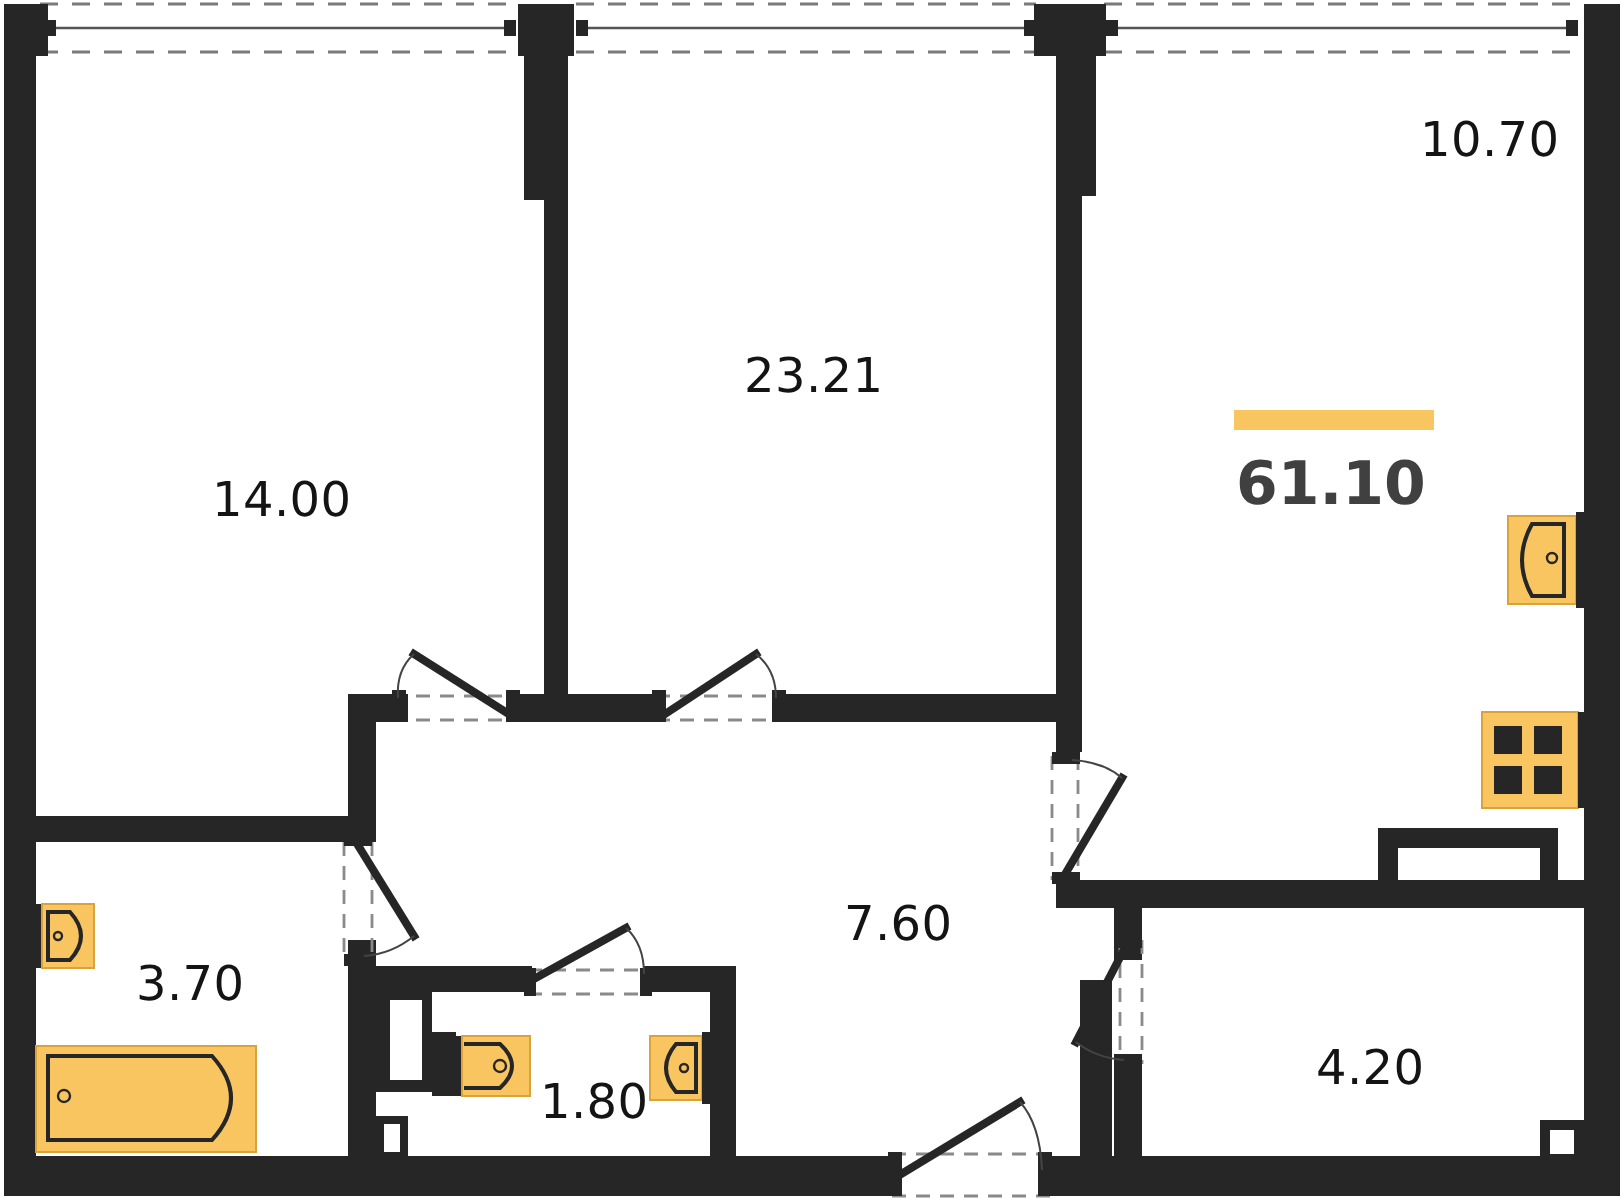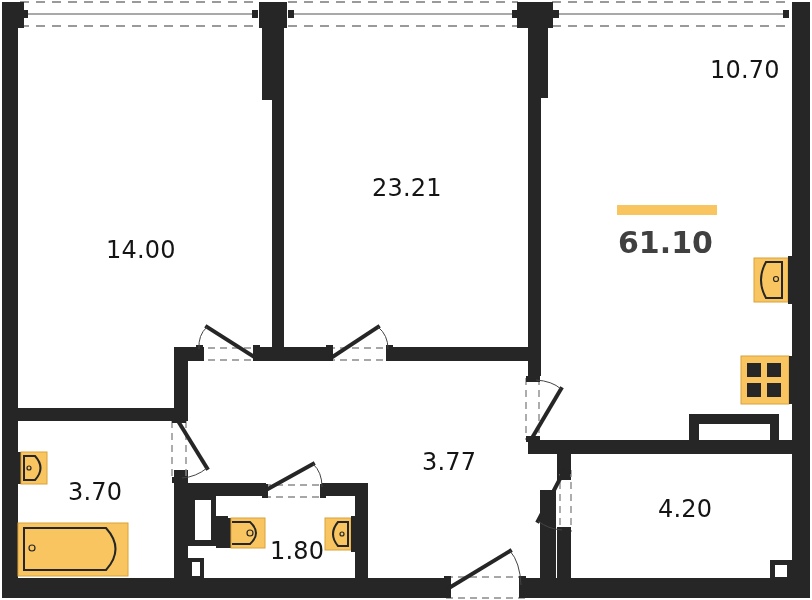--- a/index.html
+++ b/index.html
@@ -201,19 +201,19 @@
     <rect class="fixture" x="325" y="518" width="26" height="32"></rect>
     <rect class="wall" x="351" y="516" width="4" height="36"></rect>
     <path class="fixture-line" d="M348,522 L338,522 Q328,534 338,546 L348,546 Z"></path>
     <circle class="fixture-dot" cx="342" cy="534" r="2"></circle>
   </g>
 </svg>
 
 <div class="label" style="left:106px; top:198px;margin-top:40px;">14.00</div>
 <div class="label" style="left:372px; top:176px;">23.21</div>
 <div class="label" style="left:710px; top:58px;">10.70</div>
-<div class="label" style="left:422px; top:450px;">3.77</div>
+<div class="label" style="left:422px; top:450px;">7.60</div>
 <div class="label" style="left:68px; top:480px;">3.70</div>
 <div class="label" style="left:270px; top:515px;margin-top:24px;">1.80</div>
-<div class="label" style="left:658px; top:497px;">4.20</div>
+<div class="label" style="left:658px; top:522px;">4.20</div>
 
 <div class="total-bar" style="left:617px; top:205px; width:100px; height:10px;"></div>
 <div class="total" style="left:618px; top:228px;">61.10</div>
 
 </body></html>

